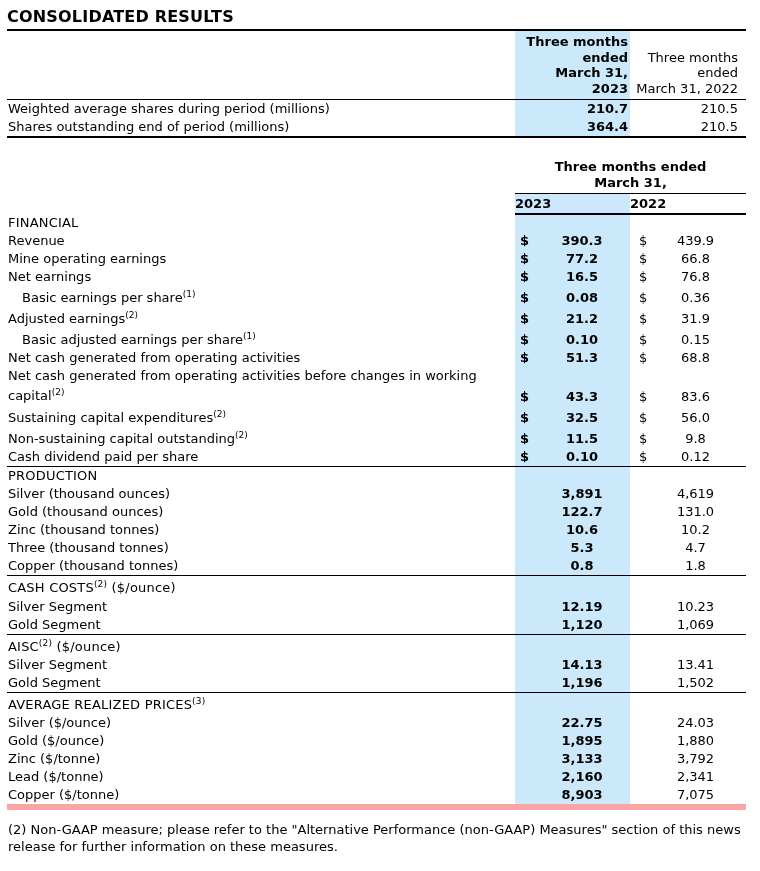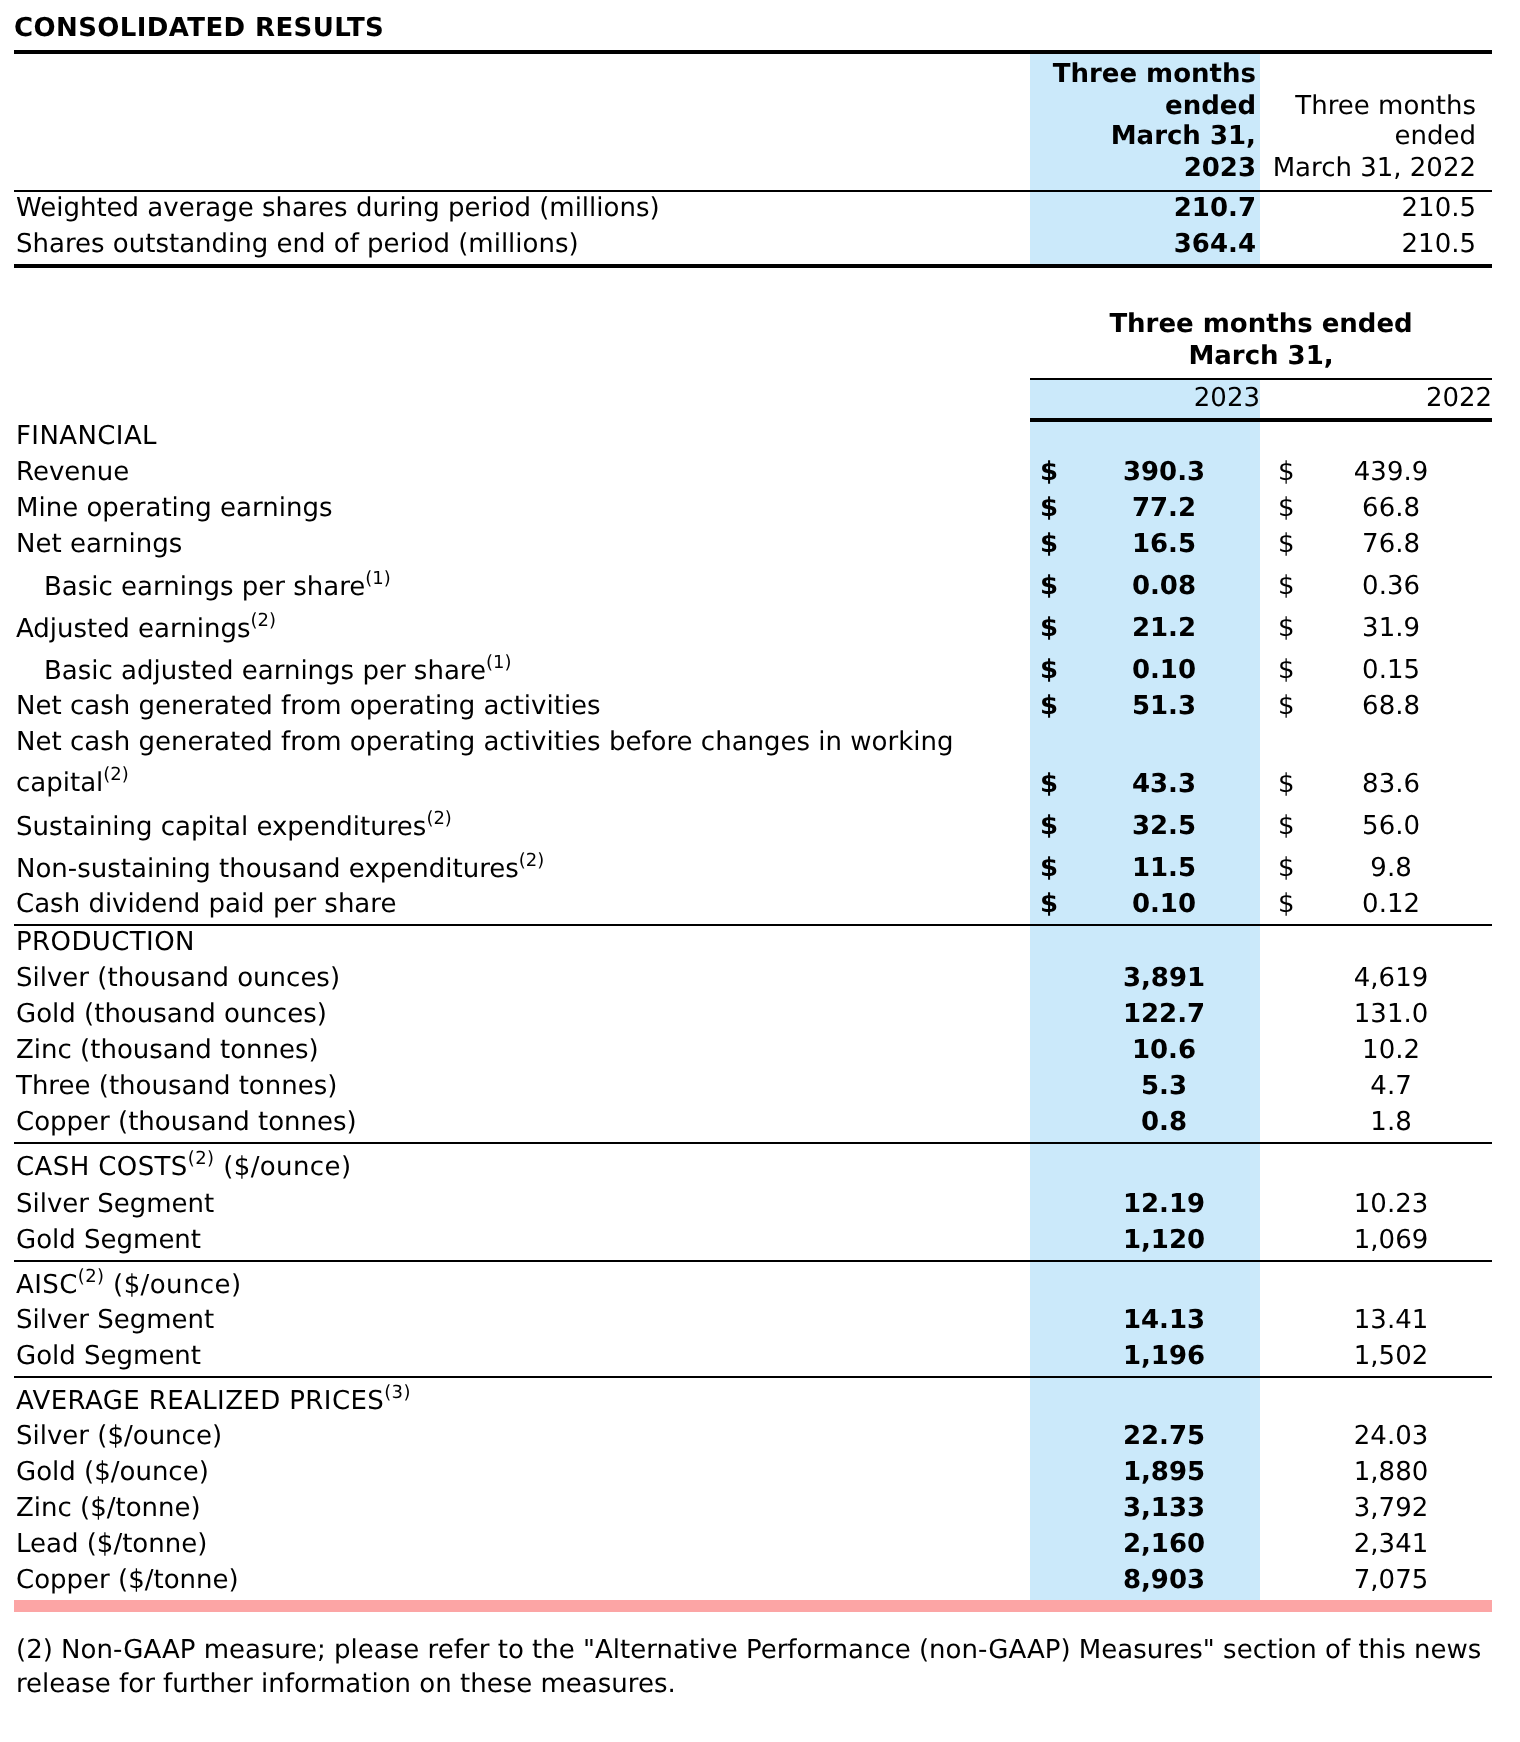--- a/index.html
+++ b/index.html
@@ -7,21 +7,21 @@
   body {
     width:760px; height:871px;
     color:#000;
     font-family:"DejaVu Sans","Liberation Sans",sans-serif;
     font-size:13px;
     overflow:hidden;
   }
   .page { padding:7px 0 0 7px; width:753px; }
 
   .title {
-    font-size:13px; font-weight:bold;
+    font-size:16px; font-weight:bold;
     width:739px;
     padding-bottom:3px;
     border-bottom:2px solid #000;
     letter-spacing:0.2px;
   }
 
   table { border-collapse:collapse; table-layout:fixed; width:739px; }
   td, th { font-size:13px; overflow:visible; }
   .blue { background:#CBE9FA; }
   .b { font-weight:bold; }
@@ -42,21 +42,21 @@
   .t1 .v22 { padding-right:8px; }
 
   
   .t2 { margin-top:20px; border-bottom:6px solid #fca5a5; }
   .t2 thead .span-head td {
     text-align:center; font-weight:bold; white-space:pre-line;
     line-height:15.5px; padding:1px 0 3px 0;
     border-bottom:1.4px solid #000;
   }
   .t2 thead .year-head td {
-    text-align:right; font-weight:normal;
+    text-align:left; font-weight:bold;
     height:20px; vertical-align:middle;
     border-bottom:2px solid #000;
   }
   .t2 tbody td { height:18px; vertical-align:bottom; line-height:17px; padding-bottom:1px; }
   .t2 .lbl { text-align:left; padding-left:1px; }
   .t2 .lbl.ind { padding-left:15px; }
   .t2 .lbl.sec { font-weight:normal; letter-spacing:0.2px; }
   .t2 .d { text-align:left; padding-left:5px; }
   .t2 .d22 { padding-left:9px; }
   .t2 .v { text-align:center; }
@@ -192,21 +192,21 @@
           <td class="v v22">83.6</td>
         </tr>
         <tr>
           <td class="lbl"><span>Sustaining capital expenditures</span><sup>(2)</sup></td>
           <td class="d blue b">$</td>
           <td class="v v23 blue b">32.5</td>
           <td class="d d22">$</td>
           <td class="v v22">56.0</td>
         </tr>
         <tr>
-          <td class="lbl"><span>Non-sustaining thousand expenditures</span><sup>(2)</sup></td>
+          <td class="lbl"><span>Non-sustaining capital outstanding</span><sup>(2)</sup></td>
           <td class="d blue b">$</td>
           <td class="v v23 blue b">11.5</td>
           <td class="d d22">$</td>
           <td class="v v22">9.8</td>
         </tr>
         <tr class="rule">
           <td class="lbl"><span>Cash dividend paid per share</span></td>
           <td class="d blue b">$</td>
           <td class="v v23 blue b">0.10</td>
           <td class="d d22">$</td>

